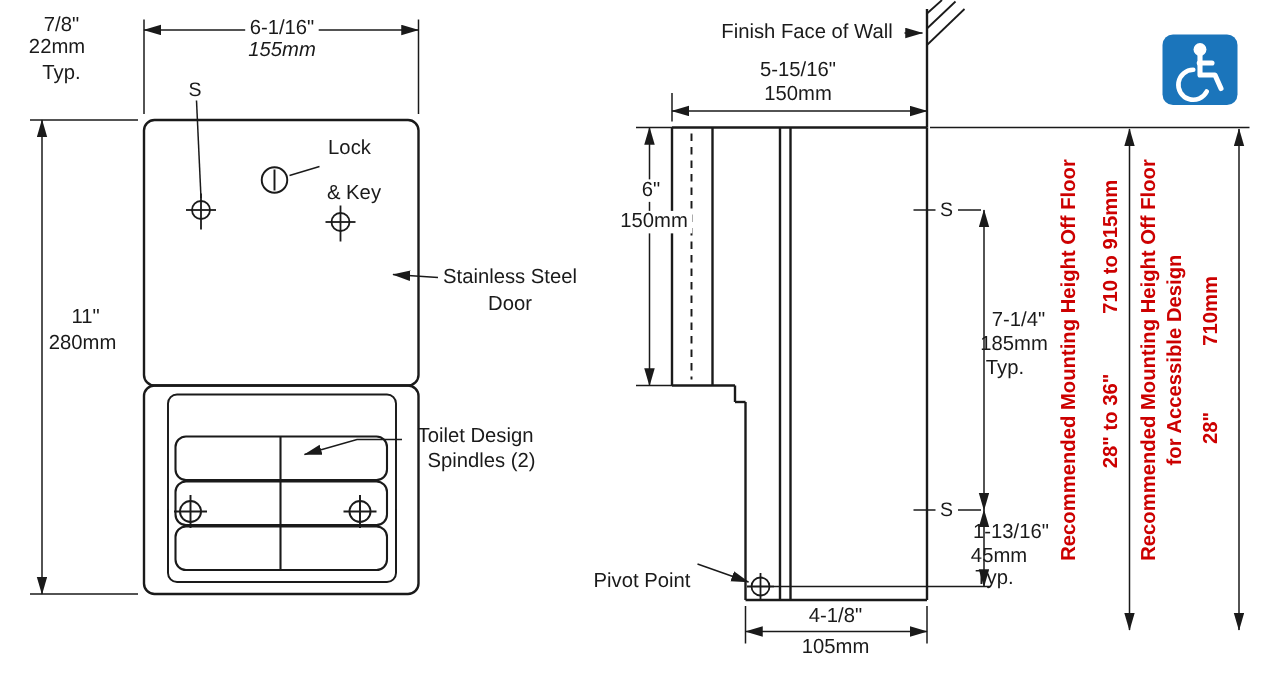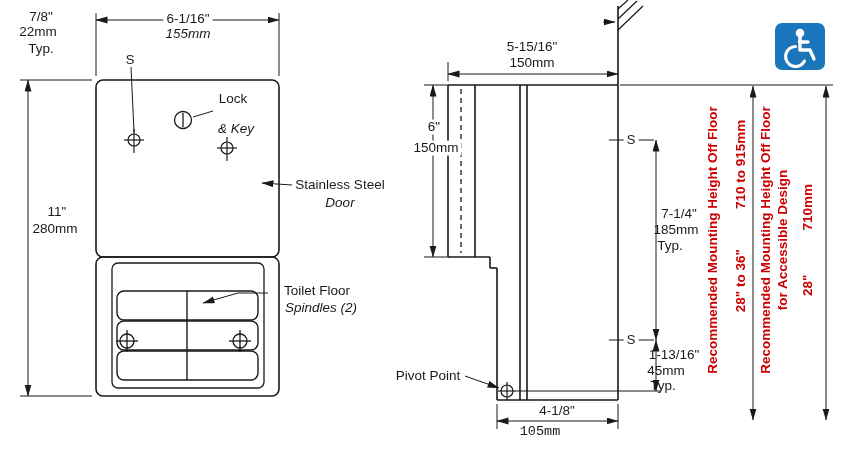--- a/index.html
+++ b/index.html
@@ -150,41 +150,42 @@
 
   <div class="lbl" style="left:41px;top:17px;">7/8"</div>
   <div class="lbl" style="left:38px;top:32px;">22mm</div>
   <div class="lbl" style="left:41px;top:49px;">Typ.</div>
   <div class="lbl wbg" style="left:188px;top:19px;">6-1/16"</div>
   <div class="lbl" style="left:188px;top:34px;font-style:italic;">155mm</div>
   <div class="lbl sm" style="left:130px;top:60px;">S</div>
   <div class="lbl" style="left:57px;top:212px;">11"</div>
   <div class="lbl" style="left:55px;top:229px;">280mm</div>
   <div class="lbl" style="left:233px;top:99px;">Lock</div>
-  <div class="lbl" style="left:236px;top:129px;font-style:italic;">&amp; Key</div>
+  <div class="lbl" style="left:236px;top:129px;">&amp; Key</div>
   <div class="lbl" style="left:340px;top:185px;text-align:center;">Stainless Steel</div>
-  <div class="lbl" style="left:340px;top:203px;font-style:italic;">Door</div>
-  <div class="lbl" style="left:317px;top:291px;">Toilet Floor</div>
-  <div class="lbl" style="left:321px;top:308px;font-style:italic;">Spindles (2)</div>
-
+  <div class="lbl" style="left:340px;top:203px;">Door</div>
+  <div class="lbl" style="left:317px;top:291px;">Toilet Design</div>
+  <div class="lbl" style="left:321px;top:308px;">Spindles (2)</div>
+
+  <div class="lbl" style="left:538px;top:22px;">Finish Face of Wall</div>
   <div class="lbl" style="left:532px;top:47px;">5-15/16"</div>
   <div class="lbl" style="left:532px;top:63px;">150mm</div>
   <div class="lbl wbg" style="left:434px;top:127px;">6"</div>
   <div class="lbl wbg" style="left:436px;top:148px;">150mm</div>
   <div class="lbl wbg sm" style="left:631px;top:140px;">S</div>
   <div class="lbl wbg sm" style="left:631px;top:340px;">S</div>
   <div class="lbl" style="left:679px;top:214px;">7-1/4"</div>
   <div class="lbl" style="left:676px;top:230px;">185mm</div>
   <div class="lbl" style="left:670px;top:246px;">Typ.</div>
   <div class="lbl" style="left:674px;top:355px;">1-13/16"</div>
   <div class="lbl" style="left:666px;top:371px;">45mm</div>
   <div class="lbl" style="left:663px;top:386px;">Typ.</div>
-  <div class="lbl" style="left:428px;top:376px;">Pivot Point</div>
+  <div class="lbl" style="left:428px;top:388px;">Pivot Point</div>
   <div class="lbl" style="left:557px;top:411px;">4-1/8"</div>
-  <div class="lbl" style="left:540px;top:432px;font-family:Liberation Mono, monospace;">105mm</div>
+  <div class="lbl" style="left:557px;top:432px;">105mm</div>
 
   <div class="rot" style="left:712px;top:240px;">Recommended Mounting Height Off Floor</div>
   <div class="rot" style="left:740px;top:216px;">
     <div class="row" style="gap:40px;">
       <span>28" to 36"</span>
       <span>710 to 915mm</span>
     </div>
   </div>
   <div class="rot" style="left:775px;top:240px;">
     <div class="lines">

